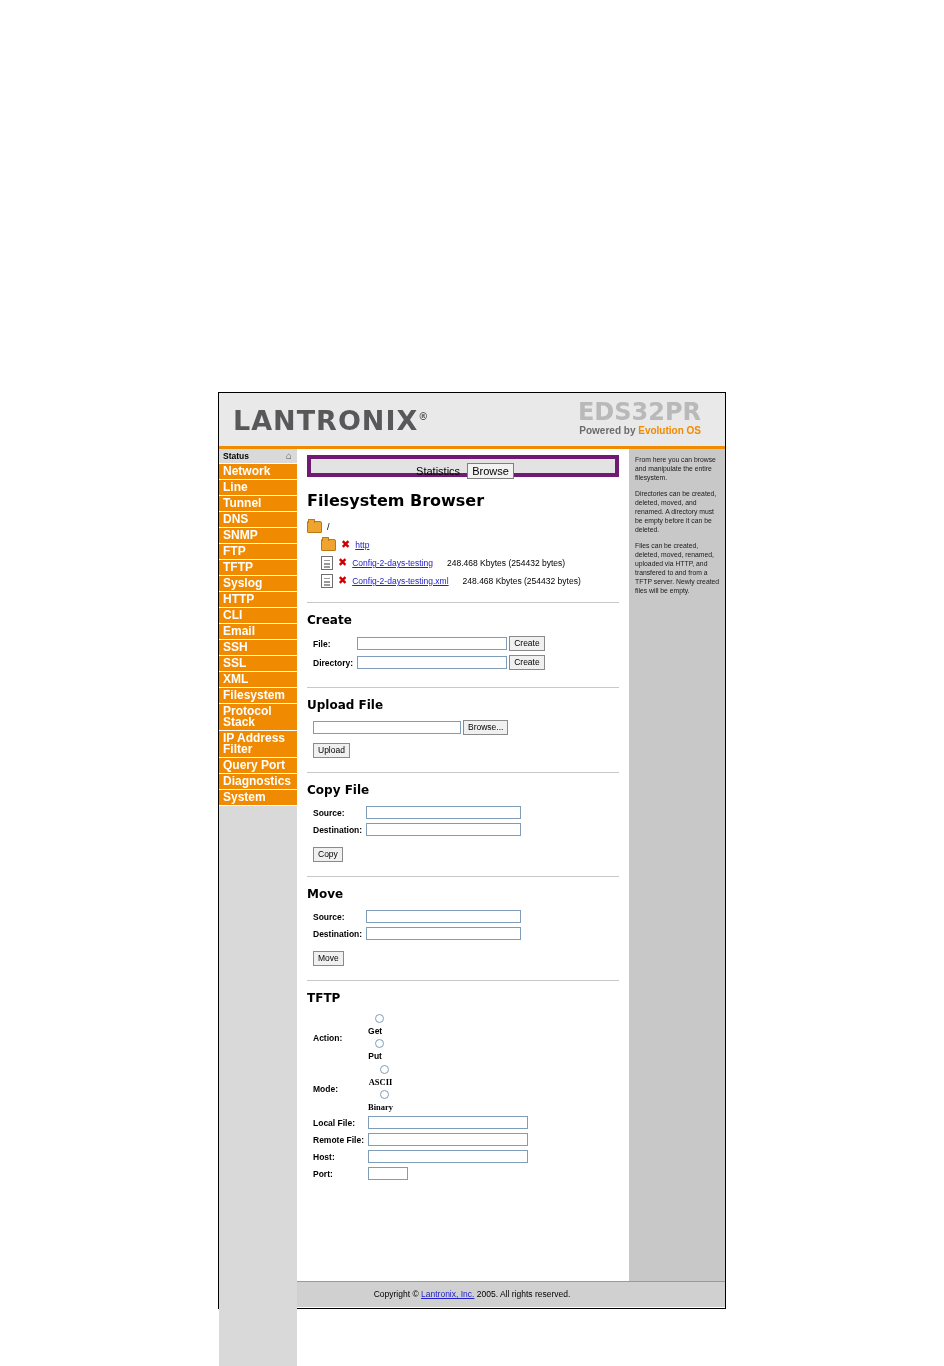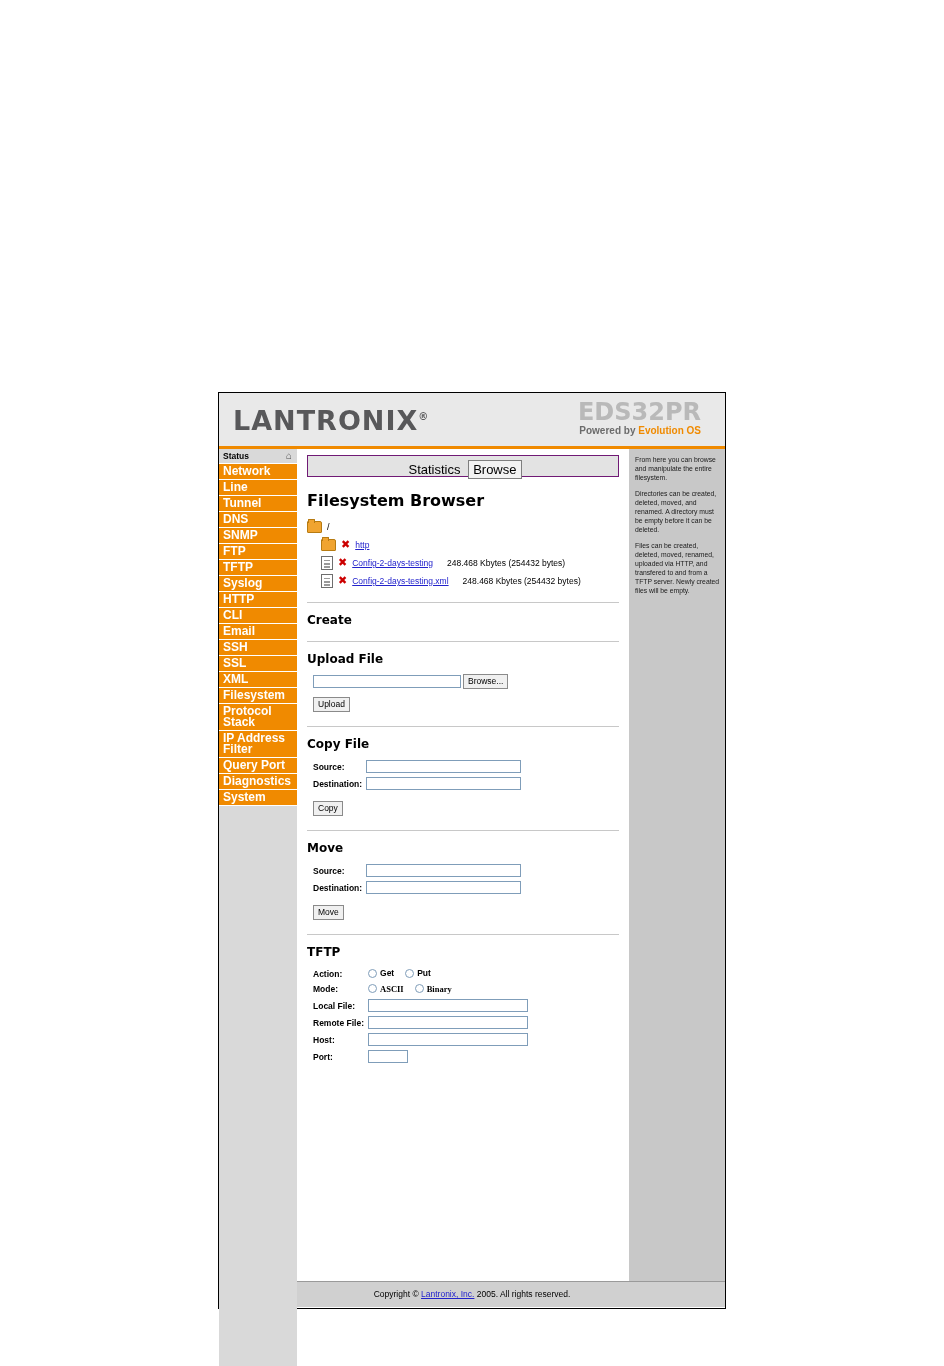--- a/index.html
+++ b/index.html
@@ -115,26 +115,26 @@
   }
 
   .main {
     flex: 1;
     background: #ffffff;
     padding: 6px 10px 0 10px;
     box-sizing: border-box;
   }
   .tabbar {
     background: #e3e3e3;
-    border: 1px solid #701a75;
+    border: 4px solid #701a75;
     height: 22px;
     text-align: center;
     padding-top: 4px;
     box-sizing: border-box;
-    font-size: 13px;
+    font-size: 11px;
   }
   .tabbar .tab {
     display: inline-block;
     color: #000000;
     padding: 1px 4px;
     text-decoration: none;
   }
   .tabbar .tab.active {
     border: 1px solid #7f7f7f;
     background: #f2f2f2;
@@ -249,21 +249,21 @@
     font-size: 8.5px;
     font-family: "Liberation Sans", sans-serif;
     background: #f0f0f0;
     border: 1px solid #8a8a8a;
     padding: 0px 4px;
     height: 15px;
     line-height: 13px;
     box-sizing: border-box;
     color: #000;
   }
-  .radio-row { display: flex; align-items: center; gap: 3px; }
+  .radio-row { display: flex; align-items: center; gap: 3px; flex-direction: column; }
   .radio {
     width: 9px; height: 9px;
     border: 1px solid #7f9db9;
     border-radius: 50%;
     background: #fff;
     display: inline-block;
     box-sizing: border-box;
   }
   .radio-lbl { font-weight: bold; font-size: 8.5px; margin-right: 8px; }
   .upload-row { display: flex; align-items: center; margin-left: 0px; }
@@ -372,20 +372,42 @@
             <span class="icon-file"></span>
             <span class="icon-delete">✖</span>
             <a href="#">Config-2-days-testing.xml</a>
             <span class="fs-size">248.468 Kbytes (254432 bytes)</span>
           </div>
         </div>
 
         <hr class="div">
 
         <h2 class="section">Create</h2>
+        <table class="form">
+          <tbody>
+              <tr>
+            <td class="lbl">File:</td>
+            <td>
+              <input class="txt w-narrow" type="text" value="" style="">
+            </td>
+            <td>
+              <button class="btn">Create</button>
+            </td>
+          </tr>
+          <tr>
+            <td class="lbl">Directory:</td>
+            <td>
+              <input class="txt w-narrow" type="text" value="" style="">
+            </td>
+            <td>
+              <button class="btn">Create</button>
+            </td>
+          </tr>
+        </tbody>
+          </table>
 
         <hr class="div">
 
         <h2 class="section">Upload File</h2>
         <div style="margin-left:6px;">
           <div class="upload-row">
             <input class="txt w-upload" type="text" value="" style="">
             <button class="btn" style="margin-left:2px;">Browse...</button>
           </div>
           <div style="margin-top:4px;">

